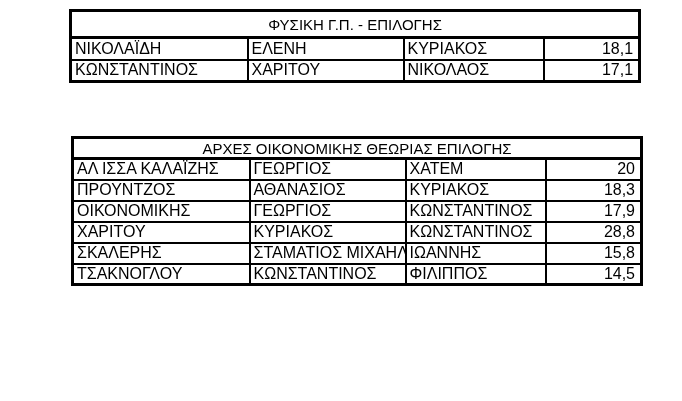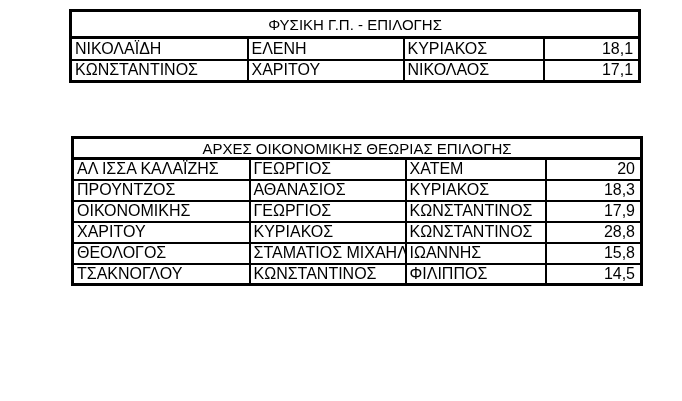--- a/index.html
+++ b/index.html
@@ -125,21 +125,21 @@
       <td>ΚΩΝΣΤΑΝΤΙΝΟΣ</td>
       <td class="grade">17,9</td>
     </tr>
     <tr class="data-row">
       <td>ΧΑΡΙΤΟΥ</td>
       <td>ΚΥΡΙΑΚΟΣ</td>
       <td>ΚΩΝΣΤΑΝΤΙΝΟΣ</td>
       <td class="grade">28,8</td>
     </tr>
     <tr class="data-row">
-      <td>ΘΕΟΛΟΓΟΣ</td>
+      <td>ΣΚΑΛΕΡΗΣ</td>
       <td>ΣΤΑΜΑΤΙΟΣ ΜΙΧΑΗΛ</td>
       <td>ΙΩΑΝΝΗΣ</td>
       <td class="grade">15,8</td>
     </tr>
     <tr class="data-row">
       <td>ΤΣΑΚΝΟΓΛΟΥ</td>
       <td>ΚΩΝΣΤΑΝΤΙΝΟΣ</td>
       <td>ΦΙΛΙΠΠΟΣ</td>
       <td class="grade">14,5</td>
     </tr>

